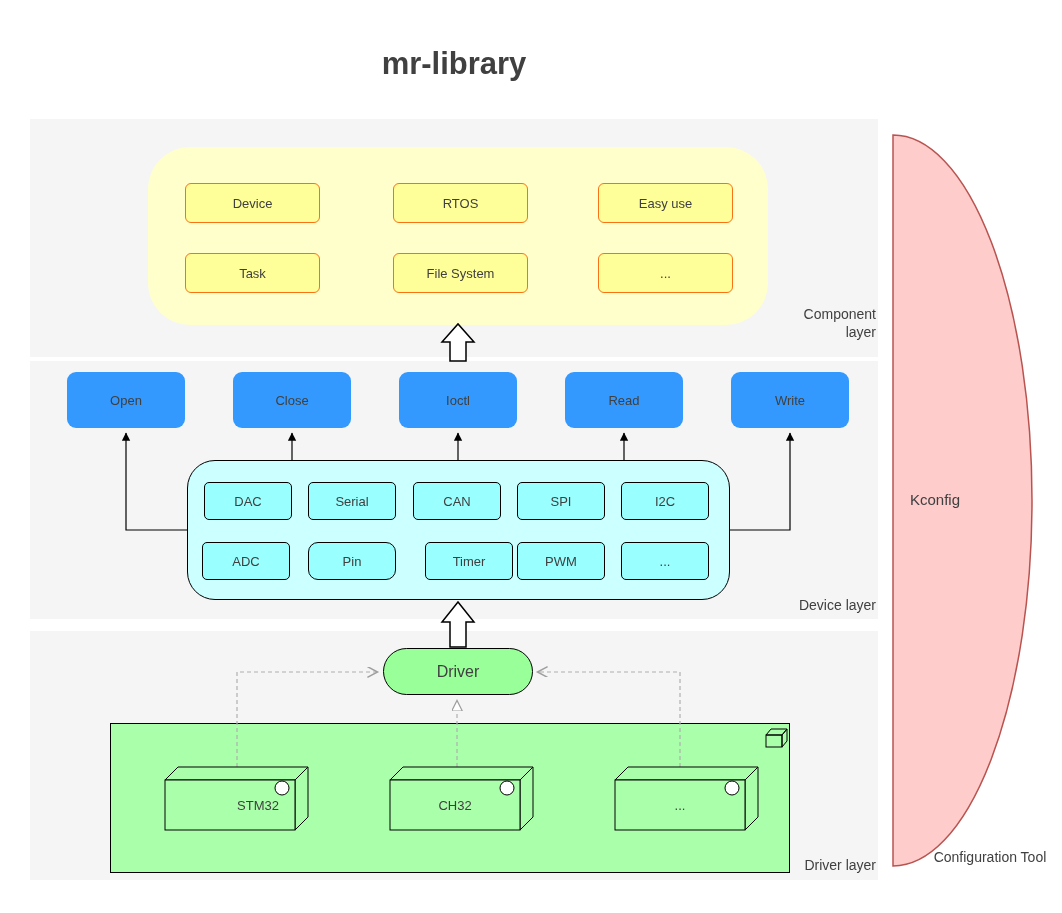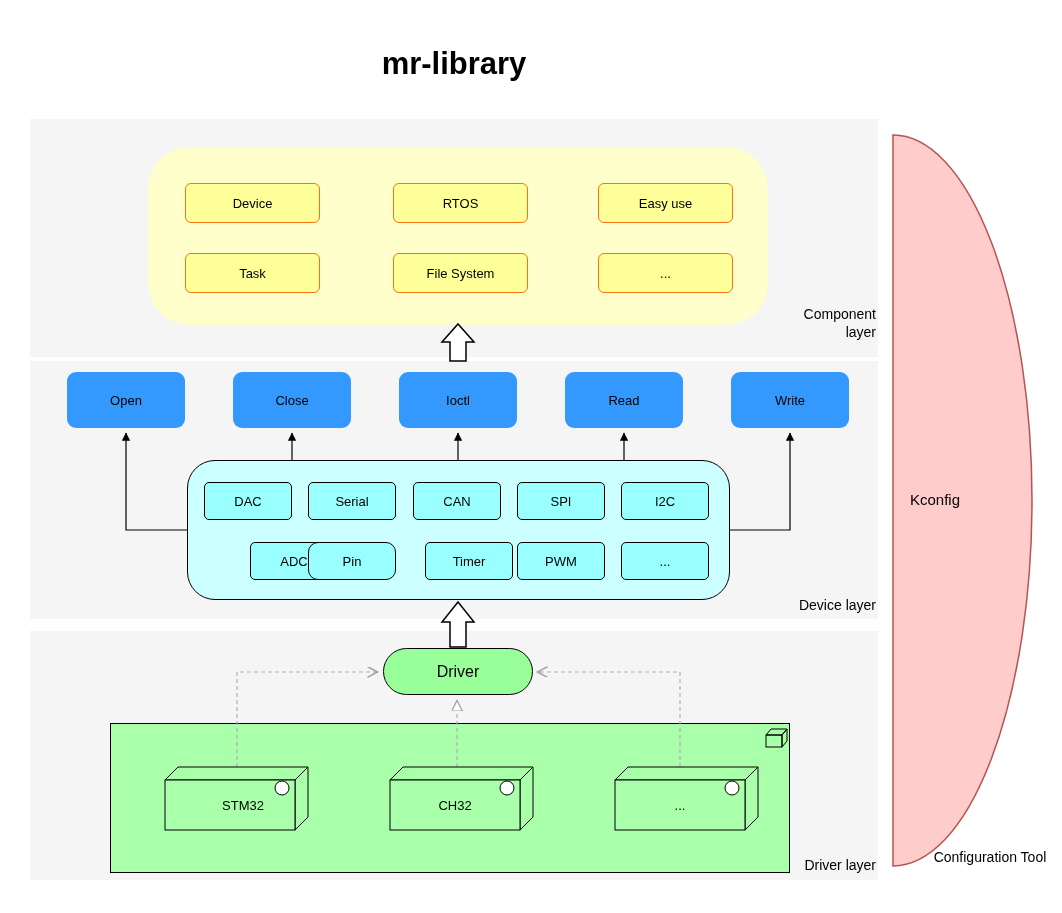--- a/index.html
+++ b/index.html
@@ -1,18 +1,18 @@
 <!DOCTYPE html>
 <html><head>
 <meta charset="utf-8">
 <style>
   html,body { margin:0; padding:0; background:#fff; }
   .canvas {
     position:relative; width:1062px; height:913px; background:#ffffff;
-    font-family:"Liberation Sans","DejaVu Sans",sans-serif; color:#000000; overflow:hidden;
+    font-family:"Liberation Sans","DejaVu Sans",sans-serif; color:#404040; overflow:hidden;
   }
   .title {
     position:absolute; left:30px; top:46px; width:848px; text-align:center;
     font-size:31px; font-weight:bold;
   }
   .band { position:absolute; left:30px; width:848px; background:#f5f5f5; }
   .band1 { top:119px; height:238px; }
   .band2 { top:361px; height:258px; }
   .band3 { top:631px; height:249px; }
   .group { position:absolute; box-sizing:border-box; }
@@ -63,36 +63,36 @@
   <div class="box btn-blue" style="left:399px; top:372px;">Ioctl</div>
   <div class="box btn-blue" style="left:731px; top:372px;">Write</div>
   <div class="box btn-blue" style="left:565px; top:372px;">Read</div>
 
   <div class="group cyan-group"></div>
   <div class="box cbox" style="left:204px; top:482px;">DAC</div>
   <div class="box cbox" style="left:308px; top:482px;">Serial</div>
   <div class="box cbox" style="left:413px; top:482px;">CAN</div>
   <div class="box cbox" style="left:517px; top:482px;">SPI</div>
   <div class="box cbox" style="left:621px; top:482px;">I2C</div>
-  <div class="box cbox" style="left:202px; top:542px;margin-left:48px;">ADC</div>
+  <div class="box cbox" style="left:202px; top:542px;">ADC</div>
   <div class="box cbox" style="left:308px; top:542px;border-radius:10px;">Pin</div>
   <div class="box cbox" style="left:413px; top:542px;margin-left:12px;">Timer</div>
   <div class="box cbox" style="left:517px; top:542px;">PWM</div>
   <div class="box cbox" style="left:621px; top:542px;">...</div>
 
   <div class="group green-rect"></div>
   <div class="driver-node">Driver</div>
 
   <div class="layer-label" style="left:778px; top:306px; width:98px; text-align:right;">Component layer</div>
   <div class="layer-label" style="left:778px; top:597px; width:98px; text-align:right;">Device layer</div>
   <div class="layer-label" style="left:778px; top:857px; width:98px; text-align:right;">Driver layer</div>
   <div class="layer-label" style="left:928px; top:849px; width:124px; text-align:center;">Configuration Tool</div>
   <div class="kconfig-label">Kconfig</div>
 
-  <div class="chip-label" style="left:158px; top:780px;padding-left:20px;">STM32</div>
+  <div class="chip-label" style="left:173px; top:780px;padding-left:20px;">STM32</div>
   <div class="chip-label" style="left:390px; top:780px;">CH32</div>
   <div class="chip-label" style="left:615px; top:780px;">...</div>
 
   <svg class="overlay" width="1062" height="913" viewBox="0 0 1062 913">
     <defs>
       <marker id="arrowBlack" markerWidth="9" markerHeight="9" refX="6.5" refY="3.5" orient="auto">
         <path d="M0,0 L7,3.5 L0,7 Z" fill="#000"></path>
       </marker>
       <marker id="arrowOpenGray" markerWidth="12" markerHeight="12" refX="8" refY="4.5" orient="auto">
         <path d="M0,0 L8.5,4.5 L0,9" fill="none" stroke="#9e9e9e" stroke-width="1.2"></path>

